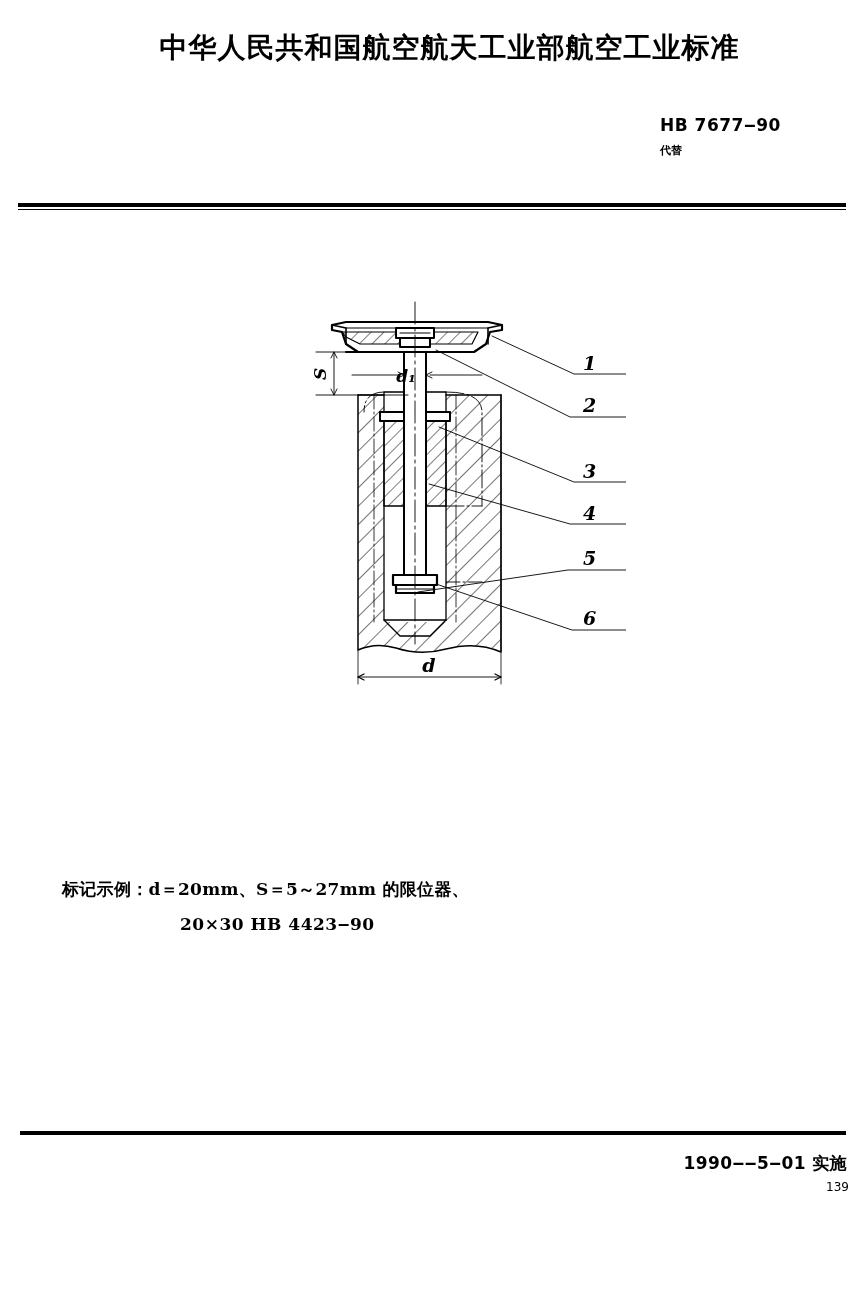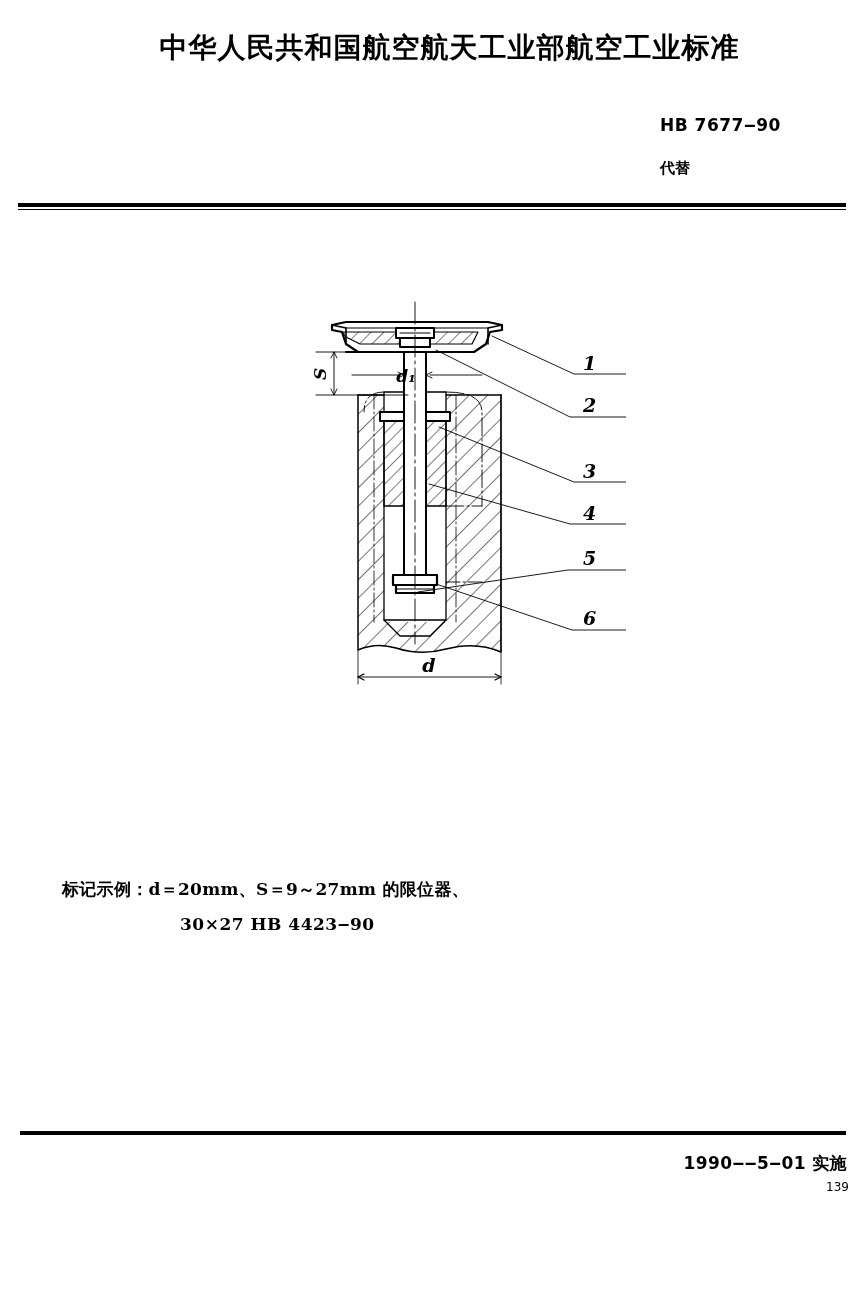--- a/index.html
+++ b/index.html
@@ -24,21 +24,21 @@
     text-indent:13px;
   }
   .std-no{
     position:absolute;left:660px;top:115px;
     font-family:"DejaVu Sans","Liberation Sans",sans-serif;
     font-weight:bold;font-size:17px;letter-spacing:.5px;white-space:nowrap;
   }
   .std-sub{
     position:absolute;left:660px;top:143px;
     font-family:"DejaVu Sans","Liberation Sans",sans-serif;
-    font-weight:bold;font-size:15px;white-space:nowrap;margin-top:16px;
+    font-weight:bold;font-size:11px;white-space:nowrap;
   }
   .rule-top{
     position:absolute;left:18px;top:203px;width:828px;height:4px;background:#000;
   }
   .rule-top-thin{
     position:absolute;left:18px;top:209px;width:828px;height:1px;background:#000;
   }
   .rule-bot{
     position:absolute;left:20px;top:1131px;width:826px;height:4px;background:#000;
   }
@@ -196,21 +196,21 @@
 
       <text x="287" y="78" font-family="DejaVu Serif, Liberation Serif, serif" font-style="italic" font-size="19" font-weight="bold" fill="#000">1</text>
       <text x="287" y="120" font-family="DejaVu Serif, Liberation Serif, serif" font-style="italic" font-size="19" font-weight="bold" fill="#000">2</text>
       <text x="287" y="186" font-family="DejaVu Serif, Liberation Serif, serif" font-style="italic" font-size="19" font-weight="bold" fill="#000">3</text>
       <text x="287" y="228" font-family="DejaVu Serif, Liberation Serif, serif" font-style="italic" font-size="19" font-weight="bold" fill="#000">4</text>
       <text x="287" y="273" font-family="DejaVu Serif, Liberation Serif, serif" font-style="italic" font-size="19" font-weight="bold" fill="#000">5</text>
       <text x="287" y="333" font-family="DejaVu Serif, Liberation Serif, serif" font-style="italic" font-size="19" font-weight="bold" fill="#000">6</text>
     </svg>
   </div>
 
-  <div class="mark-line1">标记示例：d＝20mm、S＝9～27mm 的限位器、</div>
-  <div class="mark-line2">30×27   HB 4423‒90</div>
+  <div class="mark-line1">标记示例：d＝20mm、S＝5～27mm 的限位器、</div>
+  <div class="mark-line2">20×30   HB 4423‒90</div>
 
   <div class="rule-bot"></div>
 
   <div class="ft-right">1990‒‒5‒01 实施</div>
   <div class="ft-page">139</div>
 
 </div>
 
 </body></html>

